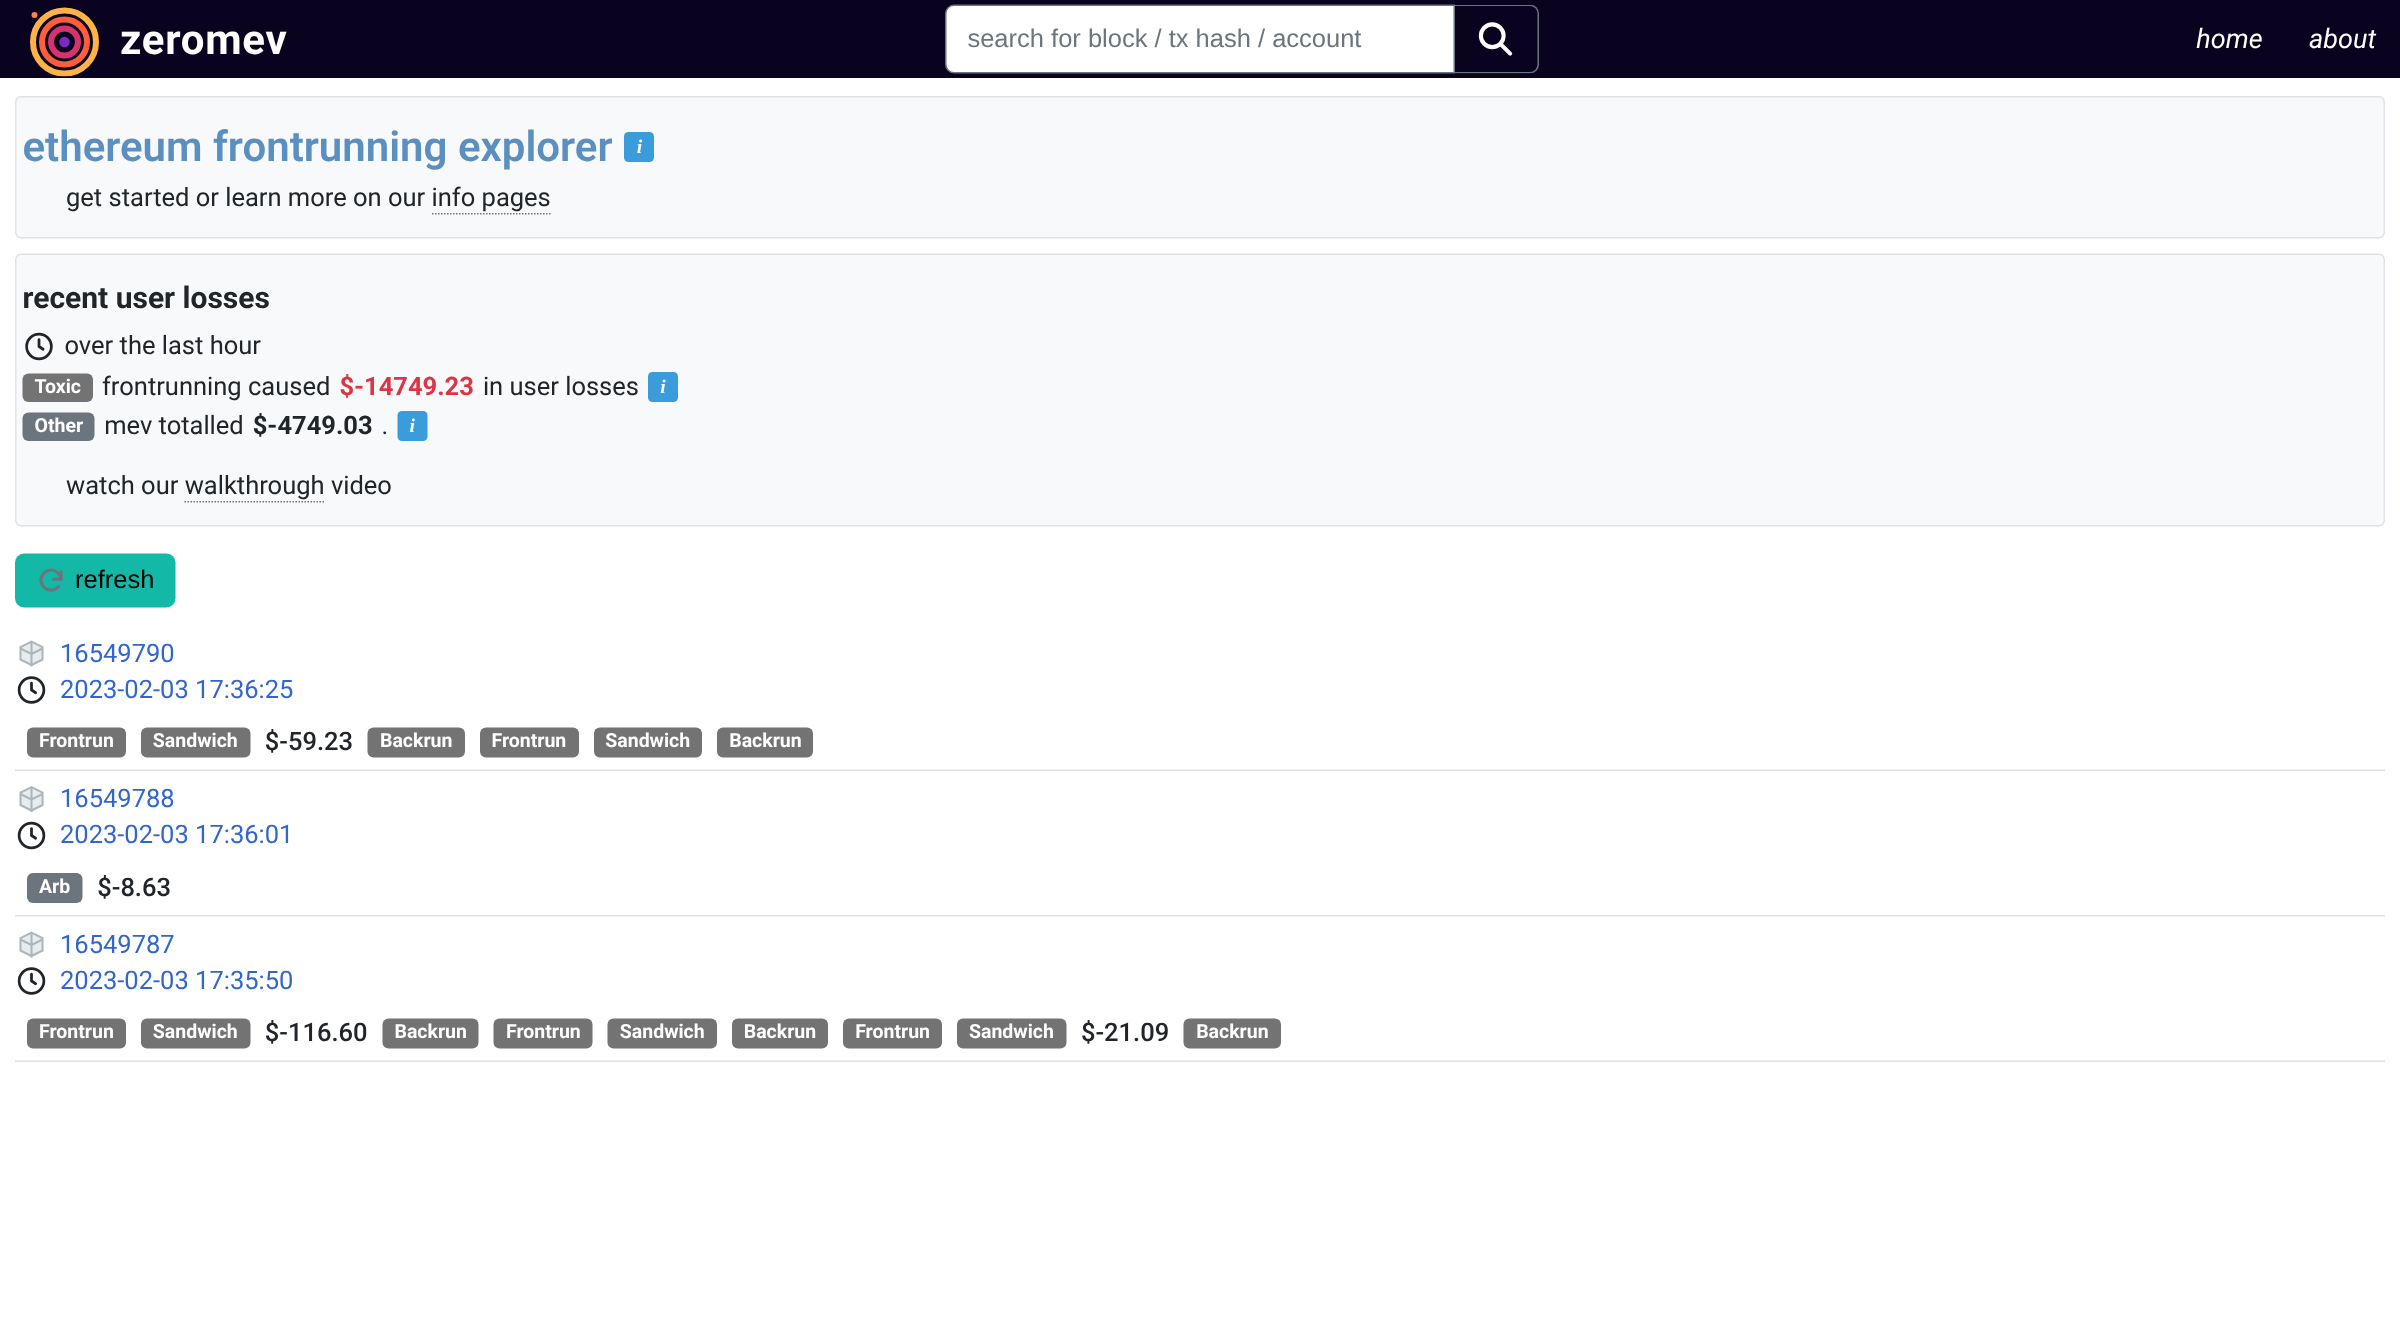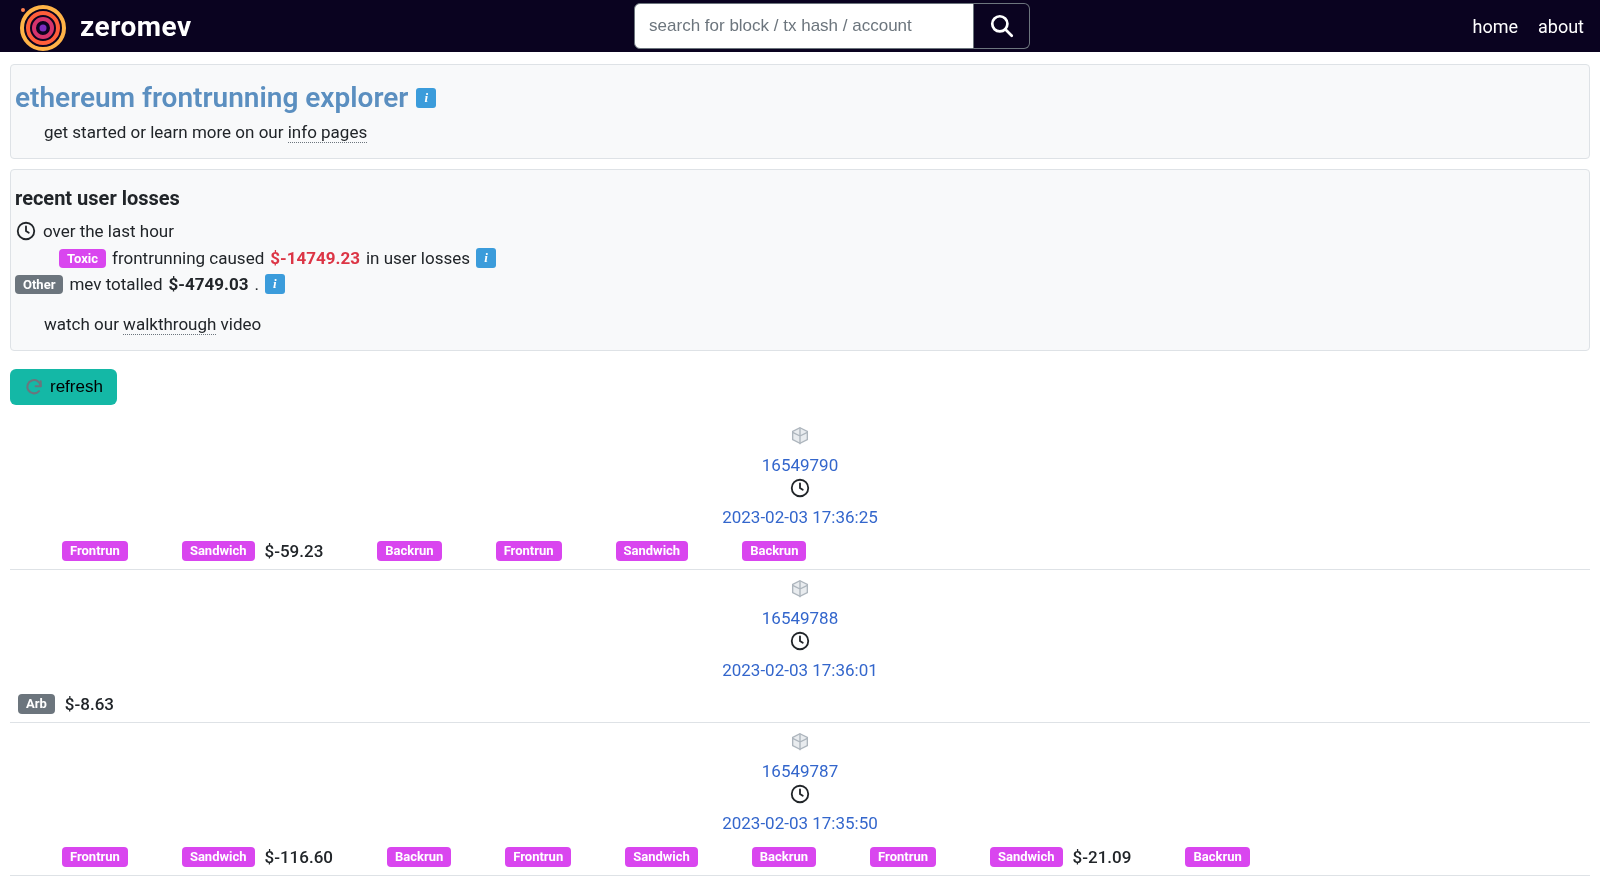--- a/index.html
+++ b/index.html
@@ -5,38 +5,38 @@
   * { box-sizing: border-box; margin: 0; padding: 0; }
   body { font-family: -apple-system, BlinkMacSystemFont, "Segoe UI", Roboto, Helvetica, Arial, sans-serif; font-size: 16px; color: #212529; background: #fff; }
   .navbar { background: #0a0320; height: 52px; display: flex; align-items: center; padding: 0 16px; }
   .logo-group { display: flex; align-items: center; gap: 14px; }
   .logo-svg { width: 50px; height: 50px; }
   .brand { color: #fff; font-size: 28px; font-weight: 700; letter-spacing: 0.5px; }
   .search-wrap { margin: 0 auto; display: flex; }
   .search-input { width: 340px; height: 46px; border: 1px solid #6c757d; border-radius: 6px 0 0 6px; padding: 0 14px; font-size: 17px; color: #000000; background: #fff; outline: none; }
   .search-input::placeholder { color: #6c757d; }
   .search-btn { width: 56px; height: 46px; border: 1px solid #6c757d; border-left: none; border-radius: 0 6px 6px 0; background: #0a0320; display: flex; align-items: center; justify-content: center; cursor: pointer; }
-  .nav-links { display: flex; gap: 20px; }
+  .nav-links { display: flex; gap: 31px; font-style: italic; }
   .nav-link { color: #fff; text-decoration: none; font-size: 18px; }
   .container { padding: 12px 10px; }
   .card { background: #f8f9fa; border: 1px solid #dee2e6; border-radius: 4px; padding: 16px 4px; margin-bottom: 10px; }
   .title-blue { color: #5b8fc0; font-size: 28px; font-weight: 600; display: inline-flex; align-items: center; gap: 8px; }
   .subtext { color: #212529; font-size: 17px; margin-top: 8px; margin-left: 29px; }
   .dotted-link { border-bottom: 1px dotted #6c757d; cursor: pointer; }
   .section-title { font-size: 20px; font-weight: 700; margin-bottom: 10px; }
   .line { display: flex; align-items: center; gap: 6px; font-size: 17px; margin-bottom: 6px; flex-wrap: wrap; }
   .badge { display: inline-block; padding: 2px 8px; border-radius: 4px; font-size: 13px; font-weight: 700; color: #fff; }
-  .badge-red { background: #d946ef; margin-left: 44px; }
+  .badge-red { background: #737373; }
   .badge-grey { background: #6c757d; }
   .info-badge { display: inline-flex; align-items: center; justify-content: center; width: 20px; height: 20px; background: #3b9cdb; border-radius: 3px; color: #fff; font-family: serif; font-style: italic; font-weight: bold; font-size: 13px; }
   .red-amount { color: #dc3545; font-weight: 700; }
   .bold { font-weight: 700; }
   .refresh-btn { display: inline-flex; align-items: center; gap: 6px; background: #14b8a6; border: none; padding: 8px 14px; border-radius: 6px; font-size: 17px; cursor: pointer; margin: 8px 0 12px 0; }
   .block-entry { padding: 8px 0; border-bottom: 1px solid #dee2e6; }
-  .block-row { display: flex; align-items: center; gap: 8px; font-size: 17px; margin-bottom: 2px; flex-direction: column; }
+  .block-row { display: flex; align-items: center; gap: 8px; font-size: 17px; margin-bottom: 2px; }
   .link-blue { color: #3366cc; text-decoration: none; }
   .tags-row { display: flex; gap: 10px; flex-wrap: wrap; margin-top: 14px; margin-left: 8px; }
   .amount { font-size: 17px; font-weight: 500; }
   .icon-small { width: 22px; height: 22px; display: inline-block; }
 </style>
 </head>
 <body>
 
 <div class="navbar">
   <div class="logo-group">

